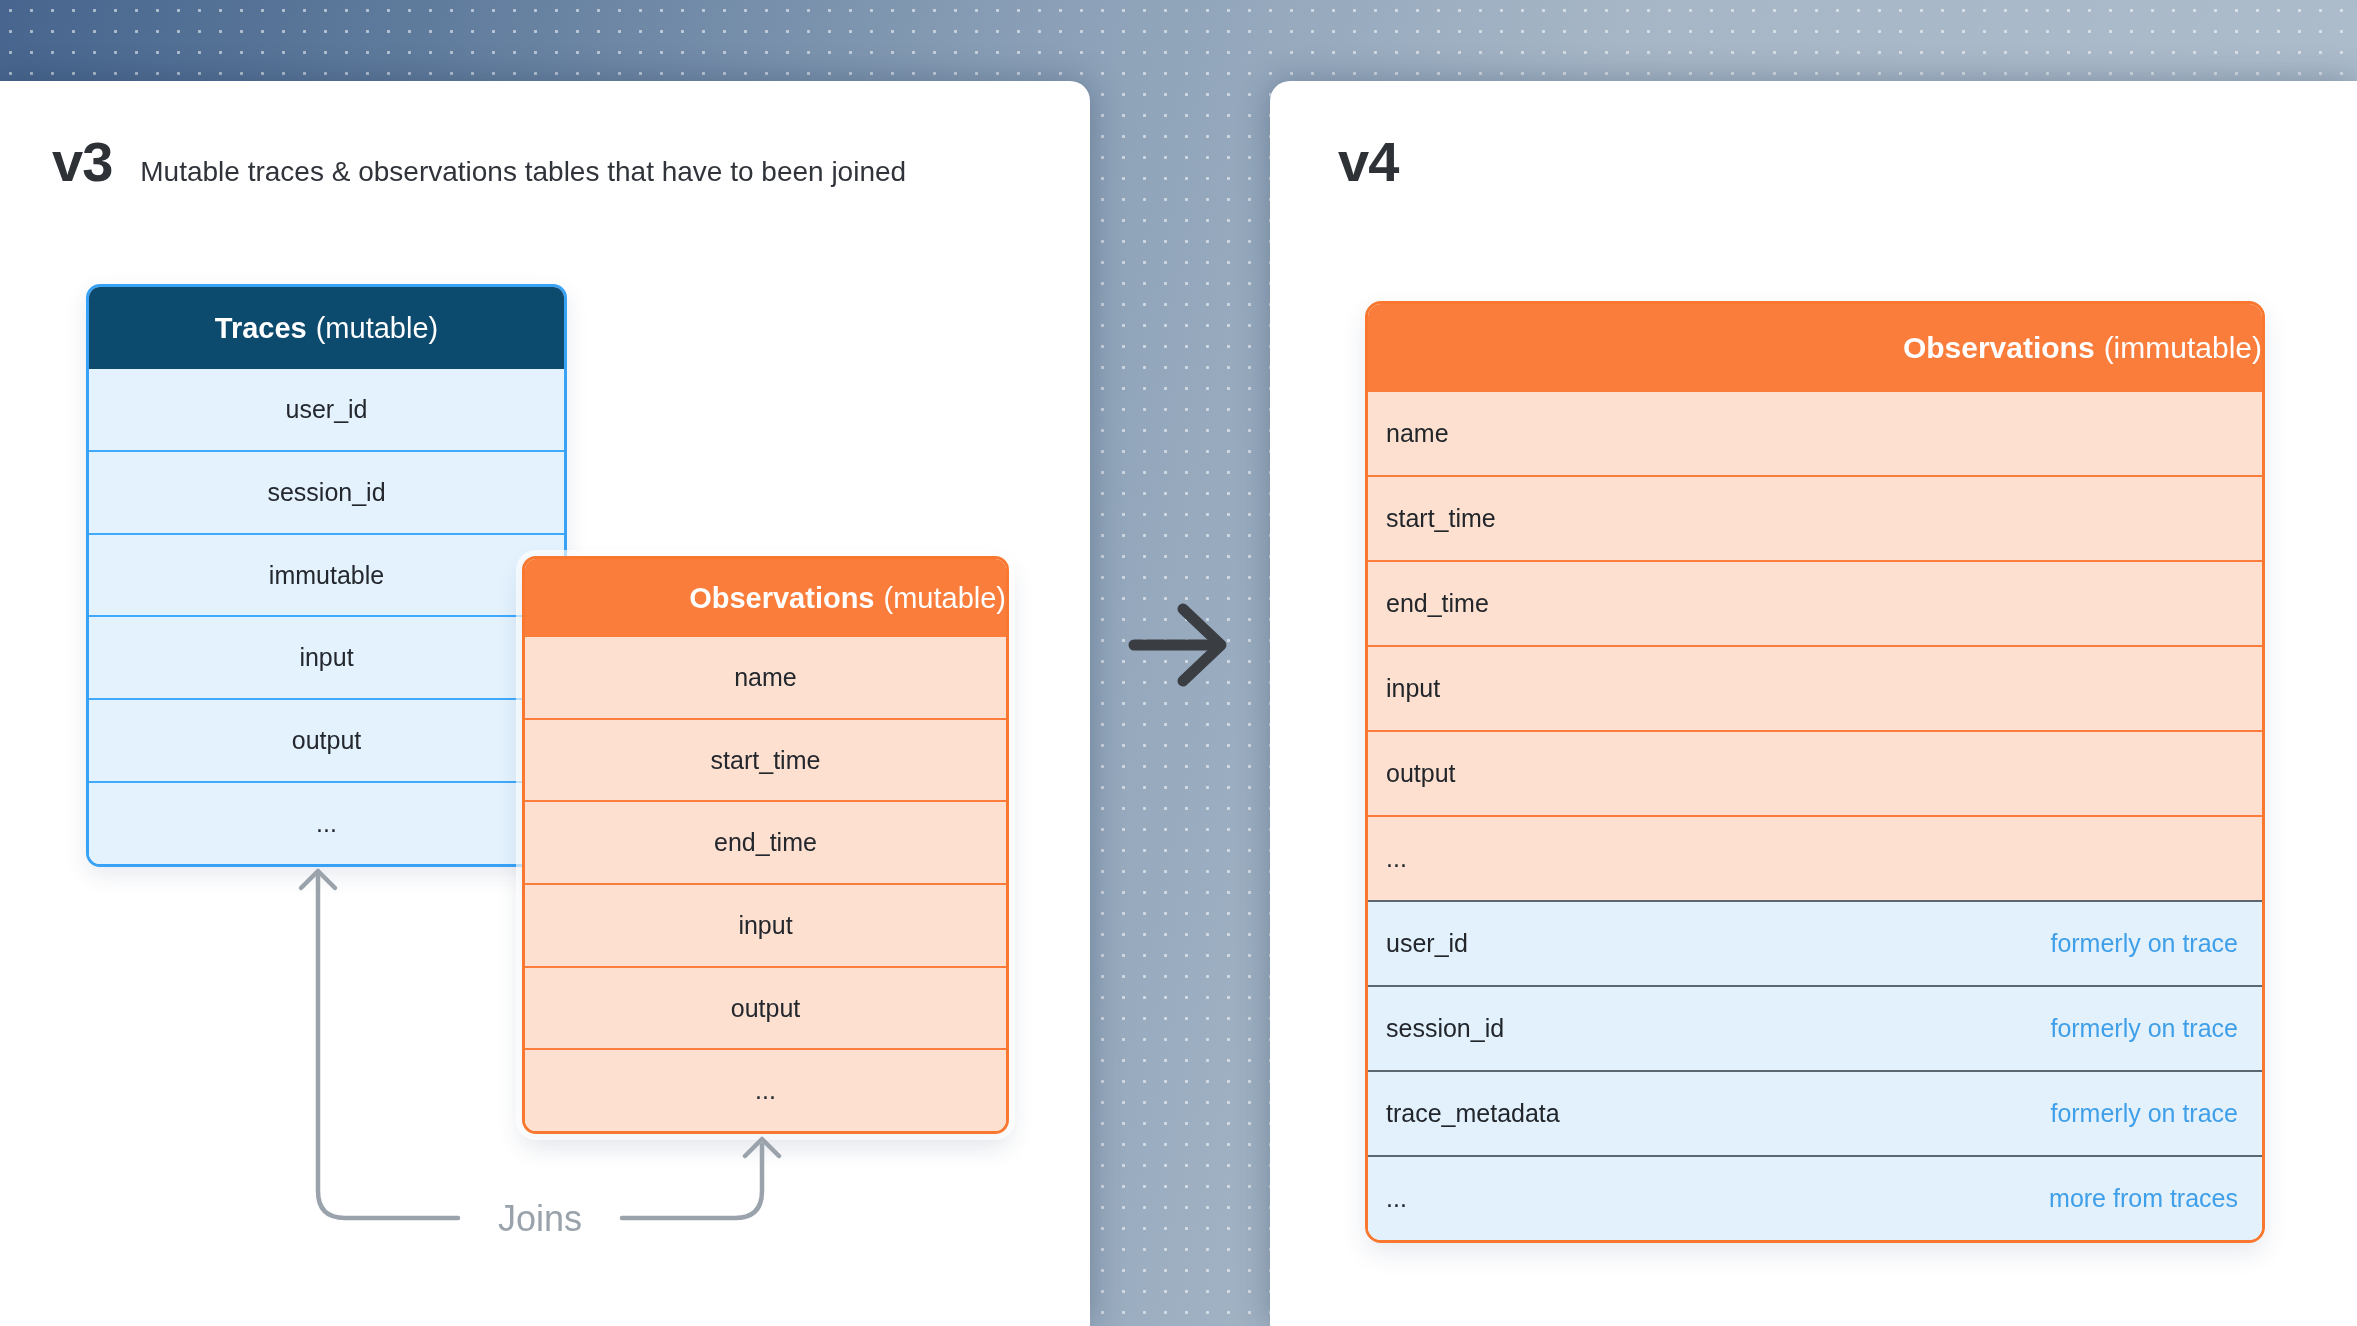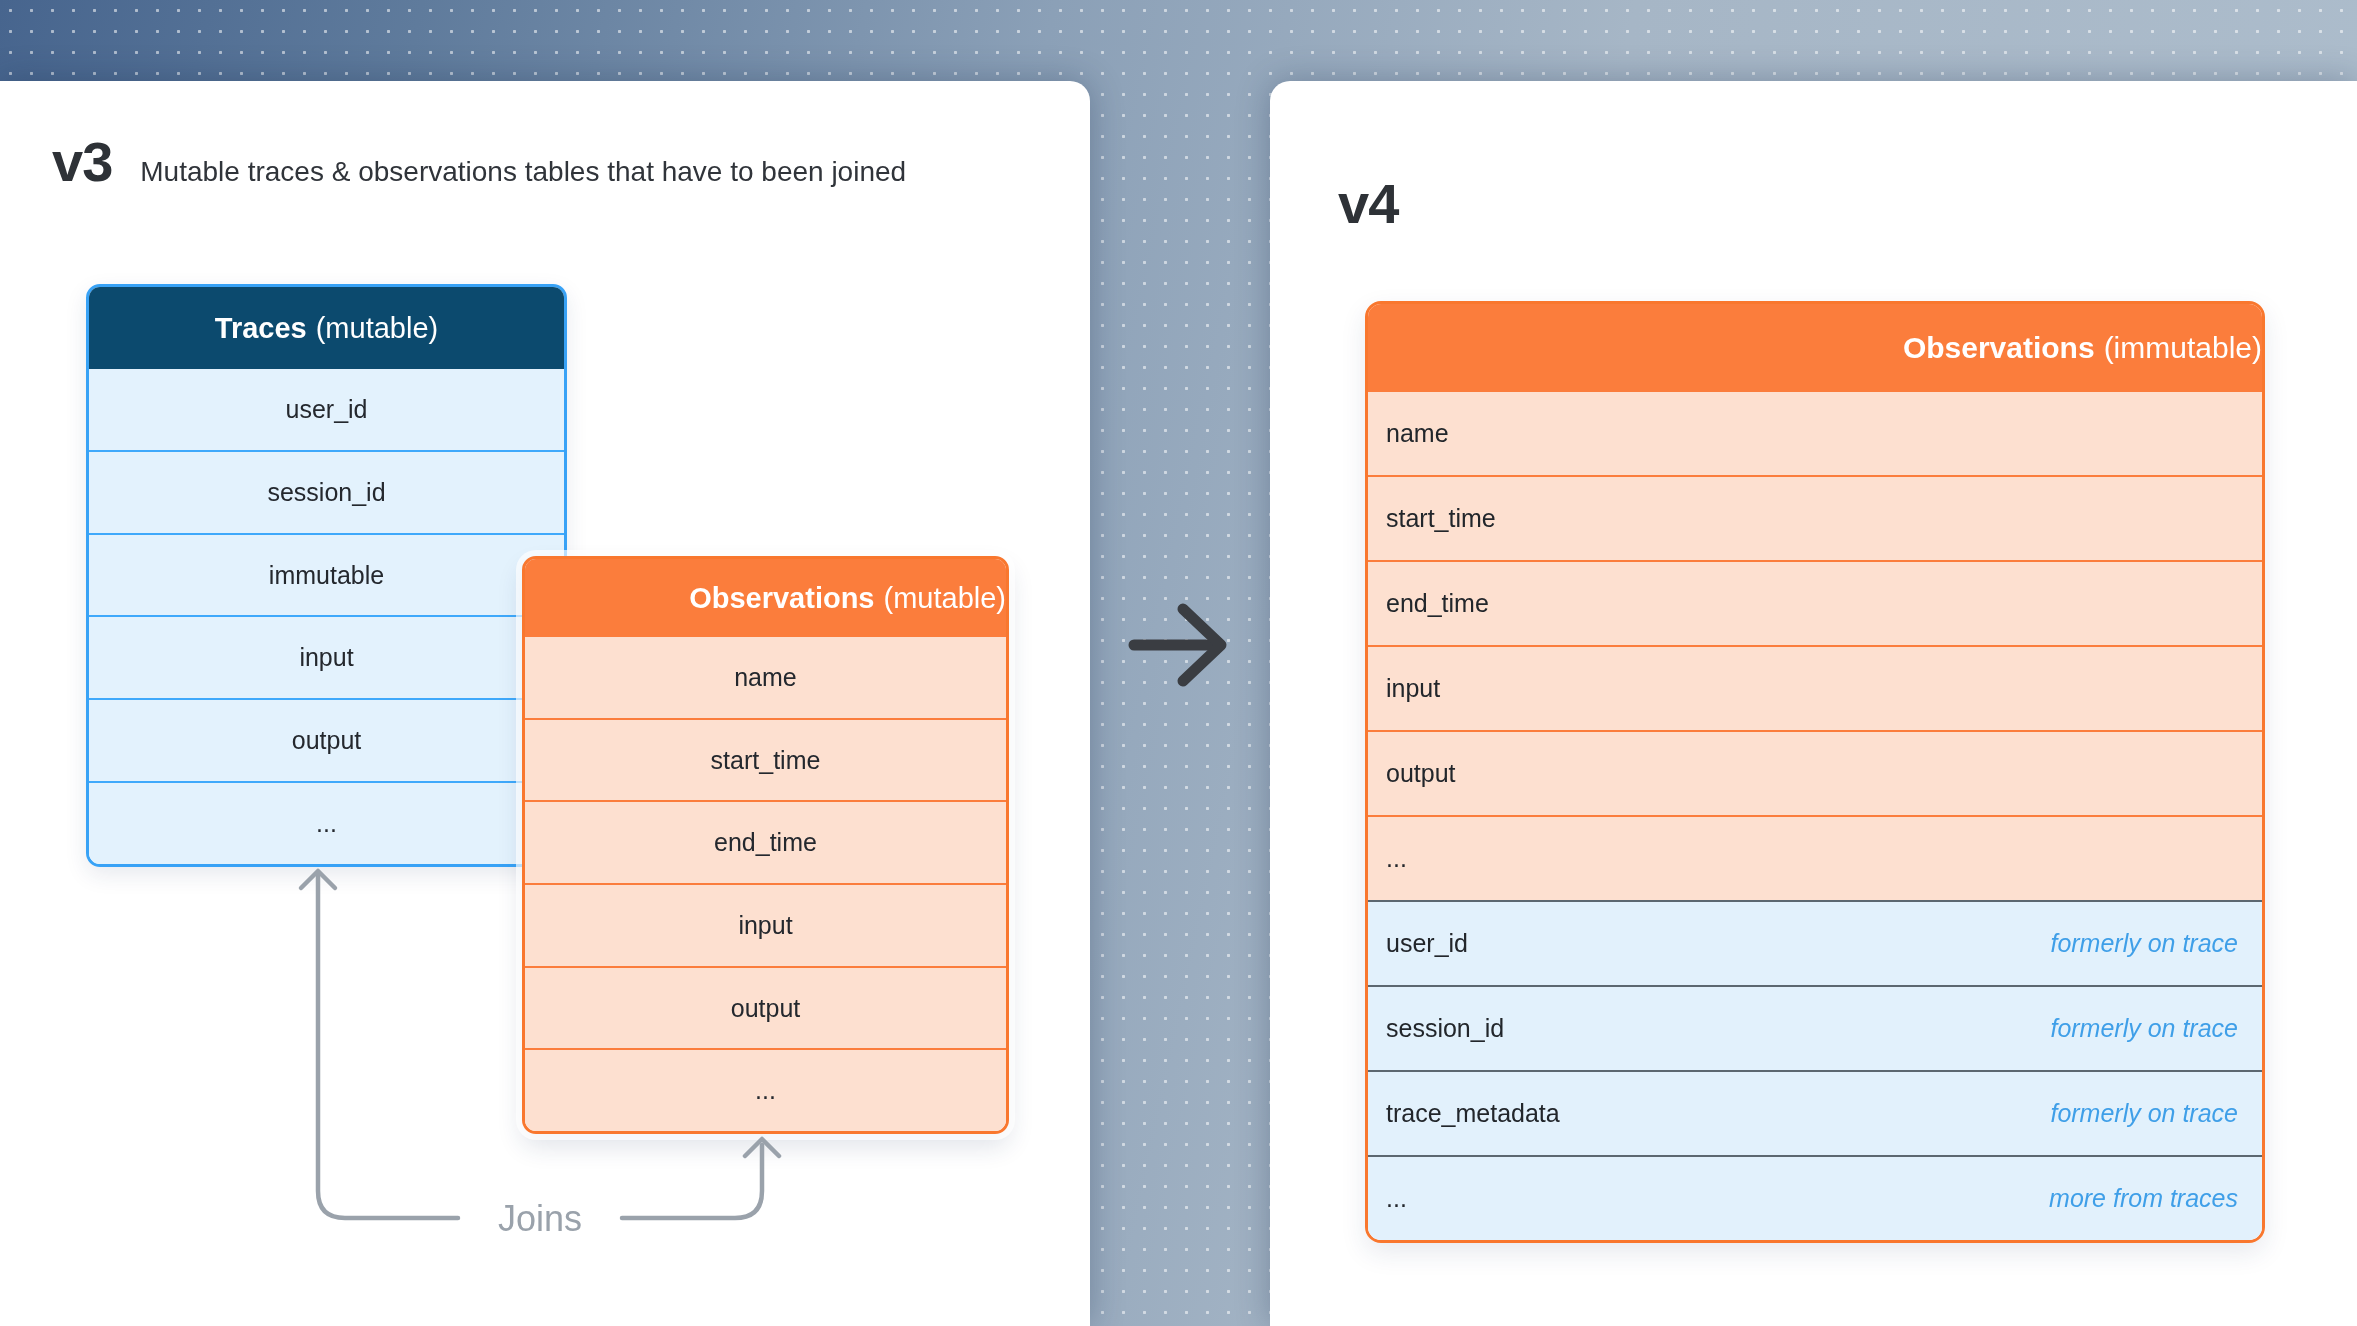--- a/index.html
+++ b/index.html
@@ -12,21 +12,21 @@
   }
   .card{
     position:absolute;top:81px;height:1245px;background:#ffffff;
     box-shadow:0 0 34px rgba(18,38,70,.30);
   }
   .card-v3{left:0;width:1090px;border-radius:0 20px 0 0;}
   .card-v4{left:1270px;width:1087px;border-radius:20px 0 0 0;}
 
   .title-row{position:absolute;display:flex;align-items:baseline;}
   .card-v3 .title-row{left:52px;top:50px;gap:28px;}
-  .card-v4 .title-row{left:68px;top:50px;gap:42px;margin-top:42px;}
+  .card-v4 .title-row{left:68px;top:50px;gap:42px;}
   .version{font-size:56px;font-weight:700;color:#2e3237;letter-spacing:-1px;line-height:1.1;}
   .subtitle{font-size:28px;color:#30343a;line-height:1.6;}
   .card-v3 .subtitle{white-space:nowrap;}
   .card-v4 .subtitle{max-width:800px;}
 
   .table{position:absolute;display:flex;flex-direction:column;border-radius:14px;overflow:hidden;}
   .thead{display:flex;align-items:center;justify-content:center;gap:9px;color:#fff;font-size:29px;}
   .t-bold{font-weight:700;}
   .rows{display:flex;flex-direction:column;flex:1;}
   .row{flex:1;display:flex;align-items:center;justify-content:center;font-size:25px;color:#24282e;}
@@ -51,21 +51,21 @@
   .obs-immutable{left:95px;top:220px;width:894px;height:936px;border-radius:16px;
     box-shadow:0 10px 26px rgba(25,50,95,.10);}
   .obs-immutable .thead{flex:0 0 88px;font-size:30px;}
   .row-wide{flex:1;display:flex;align-items:center;justify-content:space-between;
     padding:0 24px 0 18px;font-size:25px;color:#22262b;}
   .row-wide.peach{background:#fde0d0;}
   .row-wide.peach + .row-wide.peach{border-top:2px solid #fb7d3c;}
   .row-wide.bluebg{background:#e2f1fc;}
   .row-wide.bluebg + .row-wide.bluebg{border-top:2px solid #5c6770;}
   .row-wide.peach + .row-wide.bluebg{border-top:2px solid #5c6770;}
-  .fnote{font-style:italic;color:#3f9fe8;font-size:25px;}
+  .fnote{color:#3f9fe8;font-size:25px;}
 
   .joins{position:absolute;left:0;top:0;width:1090px;height:1245px;pointer-events:none;z-index:4;}
   .joins path, .joins polyline{fill:none;stroke:#9aa2ab;stroke-width:4.5;stroke-linecap:round;stroke-linejoin:round;}
   .joins text{fill:#9aa2ab;font-size:36px;font-family:"Liberation Sans","DejaVu Sans",sans-serif;}
 
   .mid-arrow{position:absolute;left:1128px;top:600px;width:110px;height:90px;}
   .mid-arrow line,.mid-arrow polyline{fill:none;stroke:#3a3d42;stroke-width:11;stroke-linecap:round;stroke-linejoin:round;}
 </style>
 </head>
 <body>

